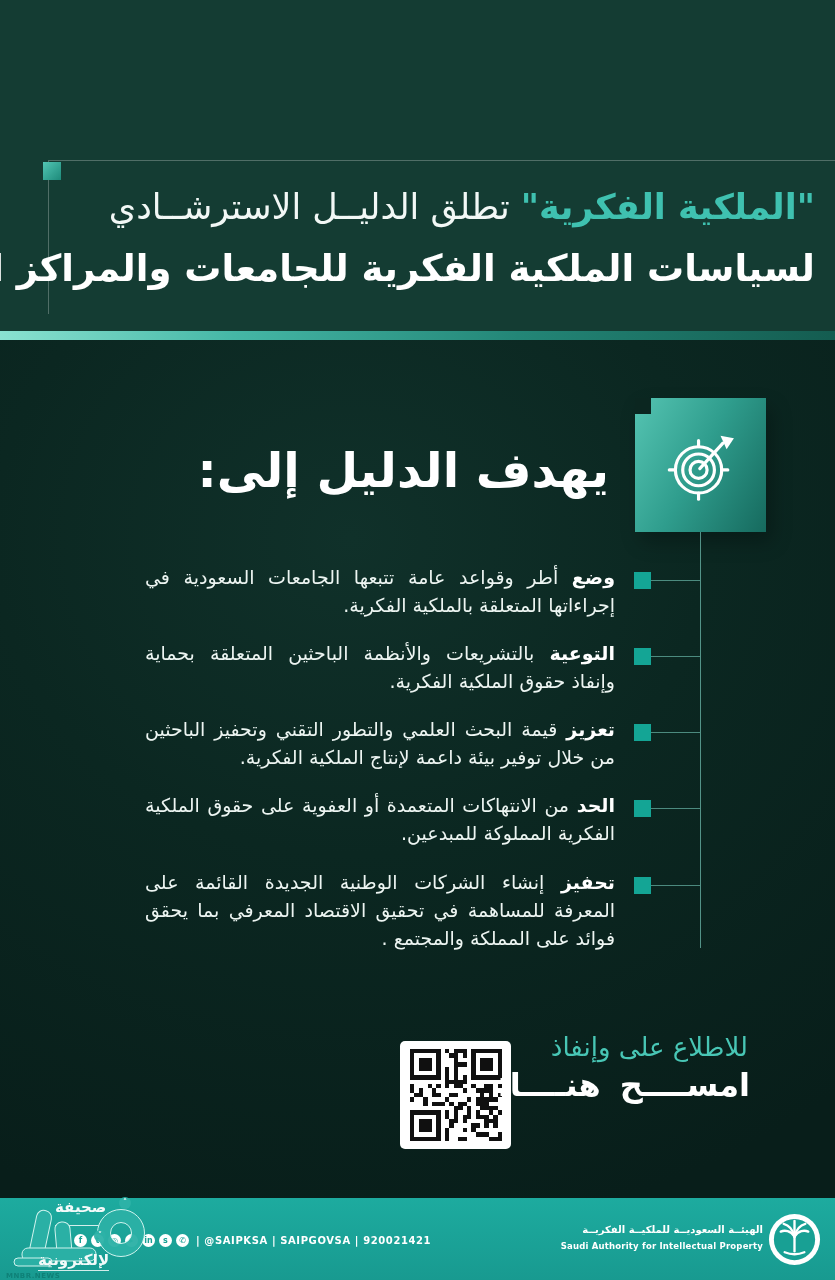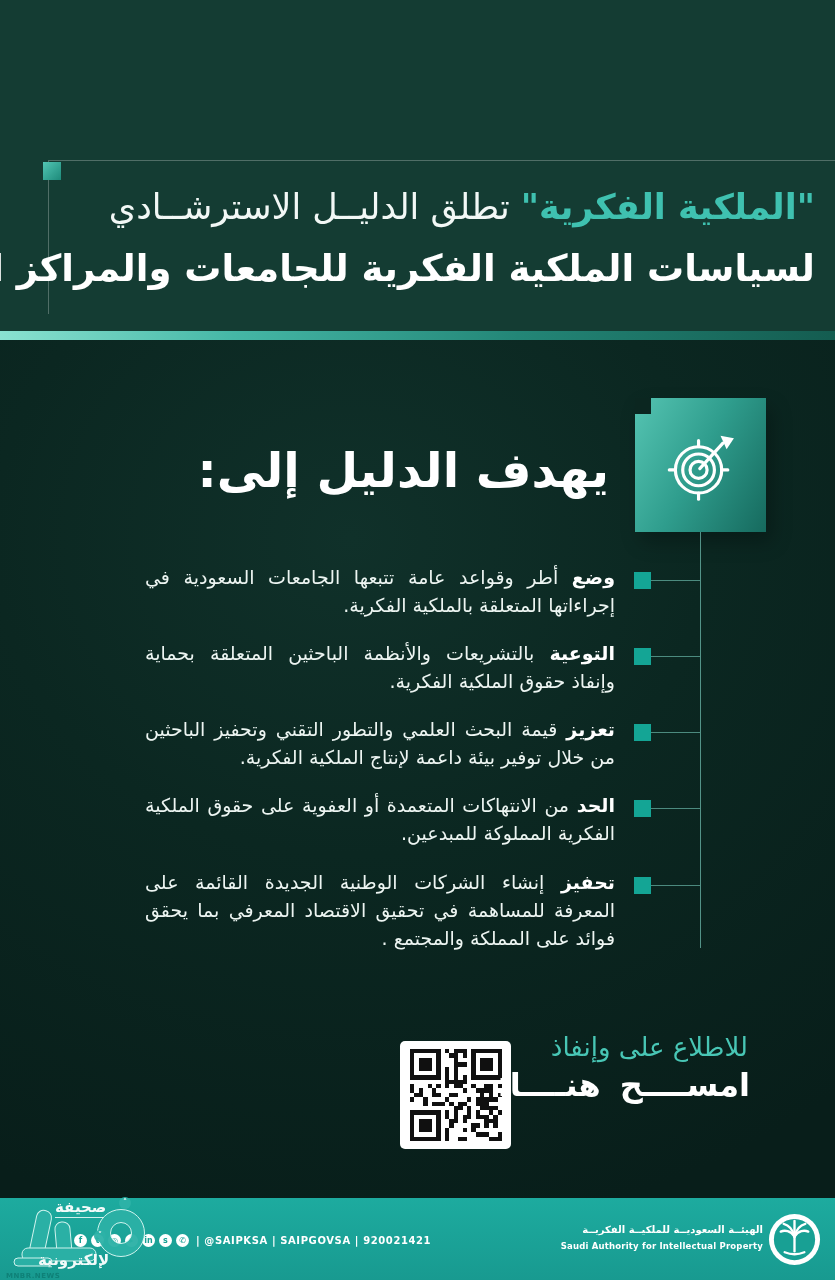--- a/index.html
+++ b/index.html
@@ -72,23 +72,23 @@
   .social-text{position:absolute;left:196px;top:1235px;font-size:10px;font-weight:bold;
     color:#ffffff;letter-spacing:0.6px;white-space:nowrap;}
   .saip-ar{position:absolute;right:72px;top:1224px;direction:rtl;white-space:nowrap;
     font-size:10px;font-weight:bold;color:#ffffff;}
   .saip-en{position:absolute;right:72px;top:1241px;font-size:8.5px;font-weight:bold;
     color:#ffffff;letter-spacing:0.2px;white-space:nowrap;}
   .saip-emblem{position:absolute;left:767px;top:1212px;width:55px;height:55px;}
   
   .wm{position:absolute;left:0;top:1192px;width:200px;height:88px;opacity:0.95;}
   .wm-s1{position:absolute;left:55px;top:6px;direction:rtl;font-size:15px;font-weight:bold;
+    color:#ffffff;border-bottom:1px solid rgba(255,255,255,0.85);padding-bottom:9px;}
+  .wm-s2{position:absolute;left:38px;top:59px;direction:rtl;font-size:15px;font-weight:bold;
     color:#ffffff;border-bottom:1px solid rgba(255,255,255,0.85);padding-bottom:1px;}
-  .wm-s2{position:absolute;left:38px;top:59px;direction:rtl;font-size:15px;font-weight:bold;
-    color:#ffffff;border-bottom:1px solid rgba(255,255,255,0.85);padding-bottom:11px;}
   .wm-site{position:absolute;left:6px;top:80px;font-size:7px;font-weight:bold;color:#0e7f76;letter-spacing:0.5px;}
   .wm-logo{position:absolute;left:6px;top:14px;}
   .wm-chip{position:absolute;width:12px;height:12px;border-radius:50%;background:#2db3a8;
     color:#ffffff;font-size:8px;line-height:12px;text-align:center;font-weight:bold;}
   .wc-up{left:119px;top:5px;}
   .wc-dn{left:94px;top:38px;}
 </style>
 </head>
 <body>
 

